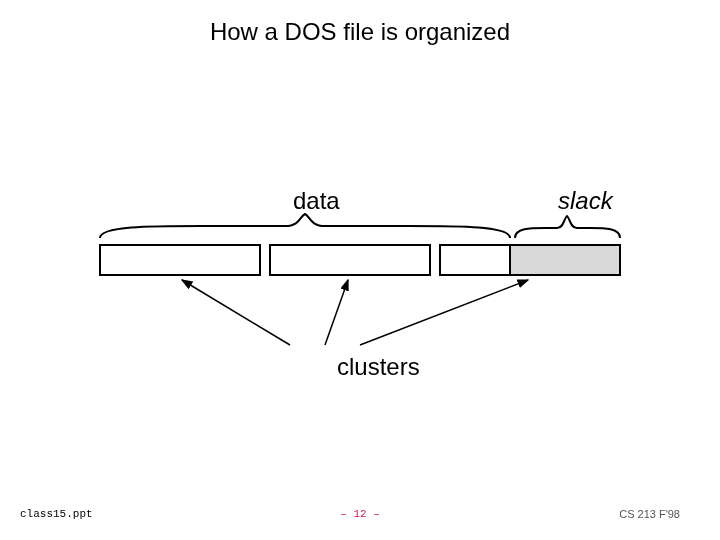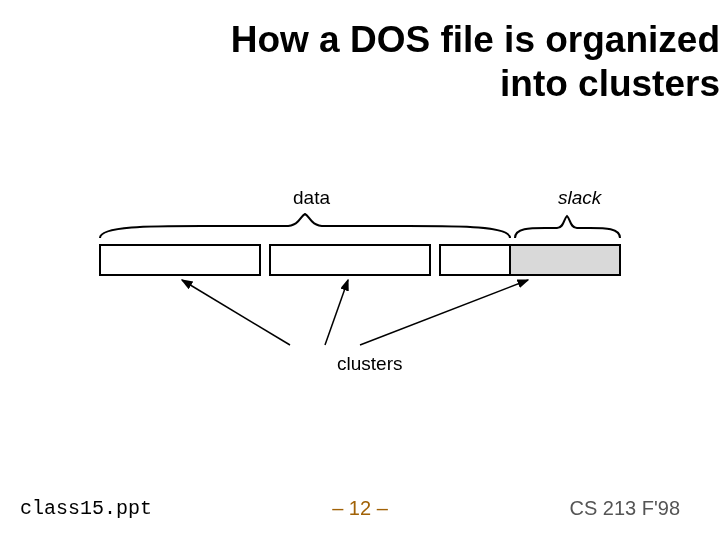--- a/index.html
+++ b/index.html
@@ -1,33 +1,32 @@
 <!DOCTYPE html>
 <html><head>
 <meta charset="utf-8">
 <style>
   * { box-sizing: border-box; margin: 0; padding: 0; }
   html, body { width: 720px; height: 540px; background: #fff; font-family: Arial, Helvetica, sans-serif; color: #000; }
   .slide { position: relative; width: 720px; height: 540px; }
-  .title { position: absolute; top: 18px; left: 0; right: 0; text-align: right; font-size: 37px; font-weight: bold; line-height: 1.2; }
-  .label { position: absolute; font-size: 19px; }
-  .footer { position: absolute; bottom: 20px; font-size: 20px; color: #000; }
+  .title { position: absolute; top: 18px; left: 0; right: 0; text-align: center; font-size: 24px; font-weight: normal; line-height: 1.2; }
+  .label { position: absolute; font-size: 24px; }
+  .footer { position: absolute; bottom: 20px; font-size: 11px; color: #000; }
   .footer.left { left: 20px; font-family: "Courier New", Courier, monospace; }
-  .footer.center { left: 0; right: 0; text-align: center; color: #a16207; }
+  .footer.center { left: 0; right: 0; text-align: center; color: #be185d; font-family: Liberation Mono, monospace; }
   .footer.right { right: 40px; color: #555; text-align: right; }
   svg.diagram { position: absolute; top: 210px; left: 90px; }
 </style>
 </head>
 <body>
 
 <div class="slide">
 
   <div class="title">
     <span>How a DOS file is organized</span><br>
-    <span>into clusters</span>
   </div>
 
   <div class="label" style="top:187px; left:293px;">data</div>
   <div class="label" style="top:187px; left:558px;font-style:italic;">slack</div>
   <div class="label" style="top:353px; left:290px;margin-left:47px;">clusters</div>
 
   <svg class="diagram" width="550" height="140">
 
     <defs>
       <marker id="arrowhead" markerWidth="8" markerHeight="8" refX="7" refY="3" orient="auto" markerUnits="strokeWidth">

